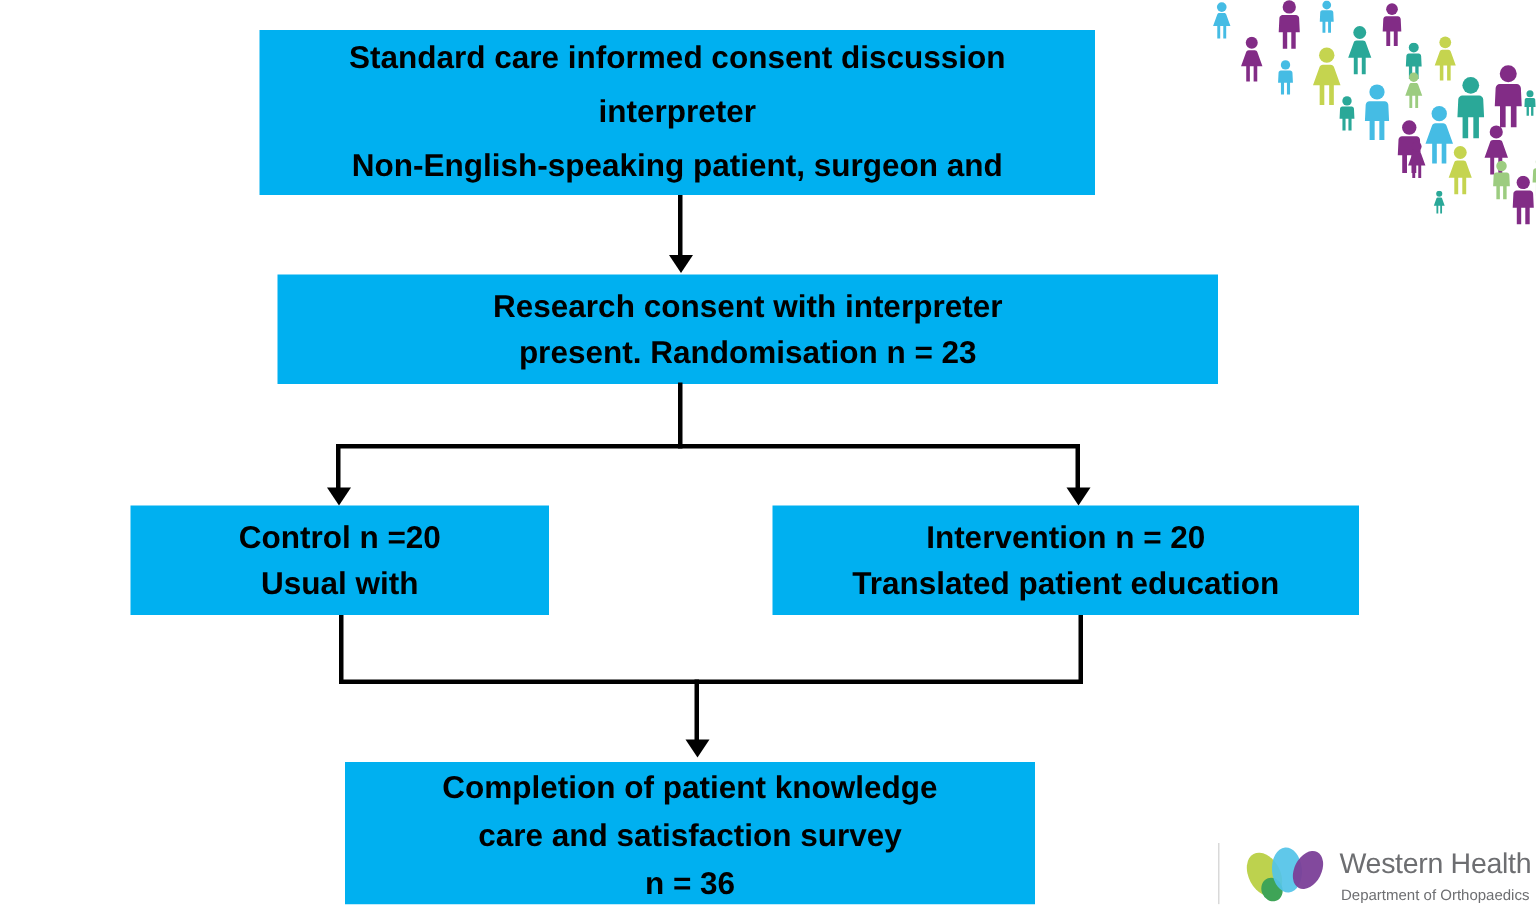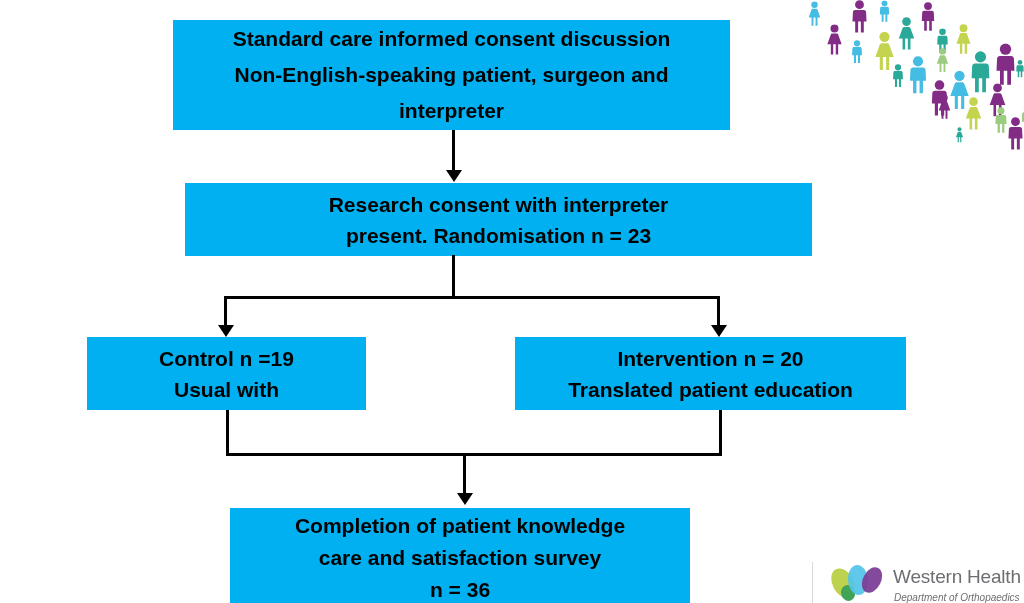--- a/index.html
+++ b/index.html
@@ -47,21 +47,21 @@
   
   #people-cluster{position:absolute;left:0;top:0;width:1024px;height:603px;pointer-events:none;}
   .person{position:absolute;display:block;}
   
   #logo{position:absolute;left:812px;top:558px;width:204px;height:45px;}
   #logo-divider{position:absolute;left:0;top:4px;width:1px;height:41px;background:#d9d9d9;}
   #logo-petals{position:absolute;left:14px;top:6px;}
   #logo-org{position:absolute;left:81px;top:8px;font-size:19px;letter-spacing:-0.2px;
             color:var(--logo-text,#6d6e71);white-space:nowrap;}
   #logo-dept{position:absolute;left:82px;top:34px;font-size:10px;
-             color:var(--logo-text,#6d6e71);white-space:nowrap;font-style:italic;}
+             color:var(--logo-text,#6d6e71);white-space:nowrap;}
 </style>
 </head>
 <body>
 
 <div class="stage" style="--box-fill: #00b0f0; --box-text: #000000; --conn: #000000; --logo-text: #6d6e71; background: rgb(255, 255, 255);">
 
   <svg width="0" height="0" style="position:absolute" aria-hidden="true">
     <defs>
       <symbol id="sym-male" viewBox="0 0 20 30">
         <circle cx="10" cy="4.1" r="3.9"></circle>
@@ -147,31 +147,31 @@
       <svg class="person" width="12" height="18" viewBox="0 0 20 30" fill="#2aa898" style="left: 1014px; top: 60px;">
         <use href="#sym-male"></use>
       </svg>
       <svg class="person" width="19" height="28" viewBox="0 0 20 30" fill="#9ccc80" style="left: 1018px; top: 104px;">
         <use href="#sym-male"></use>
       </svg>
     </div>
 
   <div class="fbox" id="box-standard-care">
     <span class="ln">Standard care informed consent discussion</span>
+    <span class="ln">interpreter</span>
     <span class="ln">Non-English-speaking patient, surgeon and</span>
-    <span class="ln">interpreter</span>
   </div>
 
   <div class="fbox" id="box-research-consent">
     <span class="ln">Research consent with interpreter</span>
     <span class="ln">present. Randomisation n = 23</span>
   </div>
 
   <div class="fbox" id="box-control">
-    <span class="ln">Control n =19</span>
+    <span class="ln">Control n =20</span>
     <span class="ln">Usual with</span>
   </div>
 
   <div class="fbox" id="box-intervention">
     <span class="ln">Intervention n = 20</span>
     <span class="ln">Translated patient education</span>
   </div>
 
   <div class="fbox" id="box-completion">
     <span class="ln">Completion of patient knowledge</span>

